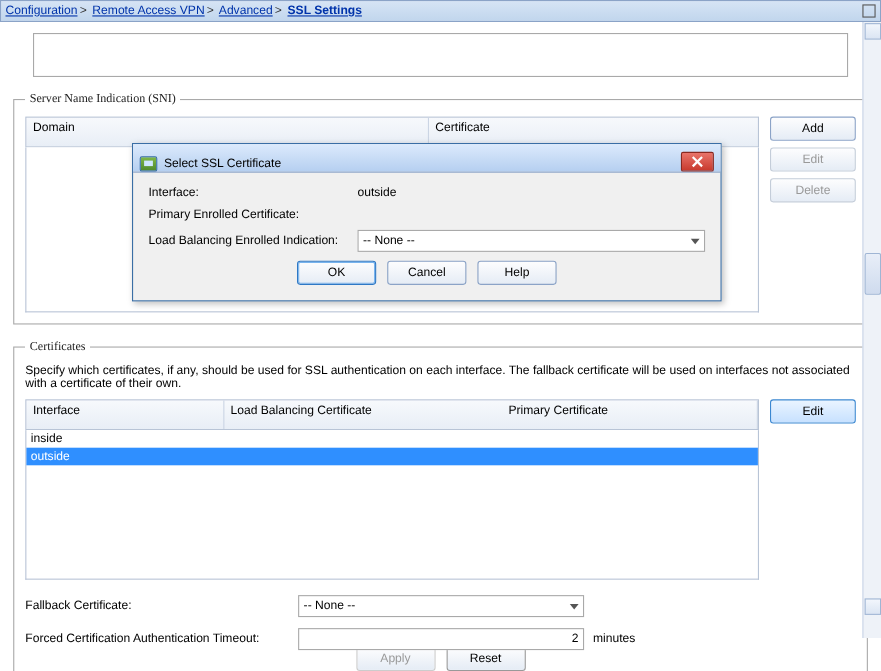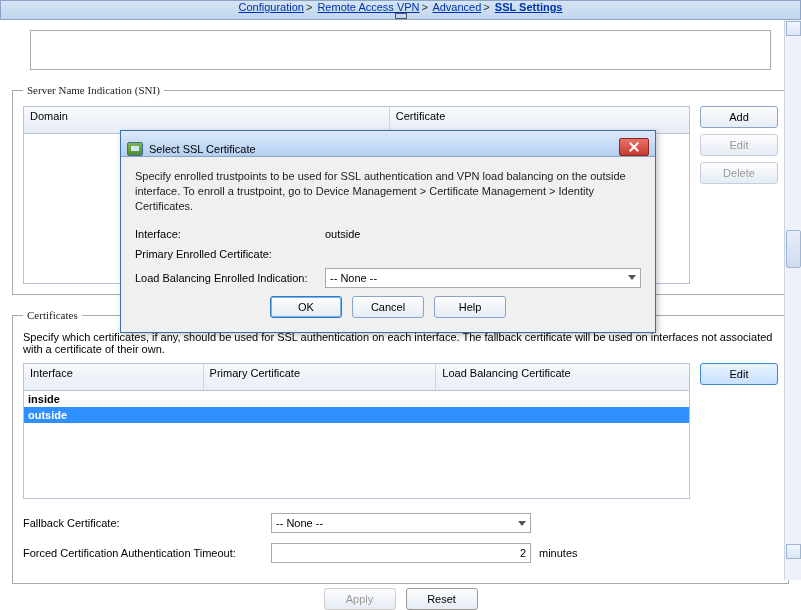--- a/index.html
+++ b/index.html
@@ -1,17 +1,17 @@
 <!DOCTYPE html>
 <html><head>
 <meta charset="utf-8">
 <style>
   * { box-sizing: border-box; font-family: Tahoma, Arial, sans-serif; font-size: 11px; }
   body { margin: 0; background: #fff; width: 801px; height: 610px; overflow: hidden; position: relative; }
-  .header { background: linear-gradient(#d6e4f5, #c1d6ed); border: 1px solid #8ba3c7; height: 20px; display: flex; align-items: center; justify-content: space-between; padding: 0 4px; flex-direction: column; }
+  .header { background: linear-gradient(#d6e4f5, #c1d6ed); border: 1px solid #8ba3c7; height: 20px; display: flex; align-items: center; justify-content: space-between; padding: 0 4px; }
   .breadcrumb { color: #0033aa; }
   .breadcrumb a { color: #0033aa; text-decoration: underline; cursor: pointer; }
   .sep { color: #333; padding: 0 2px; }
   .maxicon { width: 12px; height: 12px; border: 1px solid #555; display: inline-block; }
   .page { position: relative; padding: 10px 12px 0 12px; height: 560px; }
   .scrollbar { position: absolute; right: 0; top: 20px; width: 17px; height: 560px; background: #eef2f8; border-left: 1px solid #c9d4e6; }
   .scrollthumb { position: absolute; top: 210px; width: 15px; left:1px; height: 38px; background: linear-gradient(#e8eef8,#cfdbee); border:1px solid #9fb5d4; border-radius:2px; }
   .scrollbtn { position:absolute; left:1px; width:15px; height:15px; background:linear-gradient(#f2f6fc,#dbe5f3); border:1px solid #9fb5d4;}
   .scrolltop{top:1px;} .scrollbot{bottom:21px;}
   .topbox { height: 40px; border: 1px solid #a9a9a9; margin: 0 18px 14px 18px; background: #fff; }
@@ -20,21 +20,21 @@
   .rowflex { display: flex; align-items: flex-start; gap: 10px; }
   .snitable { flex: 1; }
   .thead { display: flex; background: linear-gradient(#f7f9fc,#e8eef6); border: 1px solid #b8c4d6; height: 28px; }
   .thead div { padding: 3px 6px; border-right: 1px solid #cbd5e4; }
   .tbody { height: 150px; background: #fff; border: 1px solid #b8c4d6; border-top: none; }
   .btncol { display: flex; flex-direction: column; gap: 6px; width: 78px; }
   .btn { background: linear-gradient(#fdfdfe,#e5ecf5); border: 1px solid #8ba3c7; border-radius: 3px; height: 22px; display: flex; align-items: center; justify-content: center; cursor: pointer; }
   .btn.selected { background: linear-gradient(#eaf4ff,#c7e1ff); border-color:#3a87d1; }
   .btn.disabled { color: #999; border-color:#c4cdd9; cursor:default; }
   .certtable .thead { }
-  .certtable .tbody { height: 108px; font-weight: bold; }
+  .certtable .tbody { height: 136px; }
   .trow { display: flex; height: 16px; align-items:center; }
   .trow div { padding: 1px 4px; }
   .trow.selected { background: #2f8fff; color: #fff; }
   .selectbox { border: 1px solid #a9a9a9; background: #fff; height: 20px; display: flex; align-items: center; justify-content: space-between; padding: 0 4px; }
   .chev { width: 0; height: 0; border-left: 4px solid transparent; border-right: 4px solid transparent; border-top: 5px solid #555; margin-left: 4px; }
   .formrow { display: flex; align-items: center; margin-bottom: 10px; gap: 8px; }
   .input { border: 1px solid #a9a9a9; background: #fff; height: 20px; padding: 0 4px; display:flex; align-items:center; }
   .bottombtns { display: flex; justify-content: center; gap: 10px; padding: 8px 0; }
   .dbtn { background: linear-gradient(#fdfdfe,#e5ecf5); border: 1px solid #999; border-radius: 3px; height: 22px; width: 72px; display: flex; align-items: center; justify-content: center; cursor:pointer; }
   .dbtn.disabled { color: #999; border-color:#ccc; }
@@ -93,22 +93,22 @@
     </div>
   </fieldset>
 
   <fieldset>
     <legend>Certificates</legend>
     <div class="certdesc">Specify which certificates, if any, should be used for SSL authentication on each interface. The fallback certificate will be used on interfaces not associated with a certificate of their own.</div>
     <div class="rowflex">
       <div class="certtable" style="flex:1">
         <div class="thead">
           <div style="width:27%">Interface</div>
+          <div style="flex:1;border-right:none">Load Balancing Certificate</div>
           <div style="width:35%">Primary Certificate</div>
-          <div style="flex:1;border-right:none">Load Balancing Certificate</div>
         </div>
         <div class="tbody">
           <div class="trow">
             <div style="width:27%">inside</div>
             <div style="width:35%"></div>
             <div style="flex:1"></div>
           </div>
           <div class="trow selected">
             <div style="width:27%">outside</div>
             <div style="width:35%"></div>
@@ -153,21 +153,20 @@
   <div class="dlgtitle">
     <span class="left">
       <span class="dlgicon"></span>
       <span>Select SSL Certificate</span>
     </span>
     <span class="closebtn">
         <span class="x"></span>
       </span>
   </div>
   <div class="dlgbody">
-    <div class="dlgtext">Specify enrolled trustpoints to be used for SSL authentication and VPN load balancing on the outside interface. To enroll a trustpoint, go to Device Management &gt; Certificate Management &gt; Identity Certificates.</div>
     <div class="drow">
       <div class="dlabel">Interface:</div>
       <div>outside</div>
     </div>
     <div class="drow">
       <div class="dlabel">Primary Enrolled Certificate:</div>
     </div>
     <div class="drow">
       <div class="dlabel">Load Balancing Enrolled Indication:</div>
       <div class="dsel selectbox">

